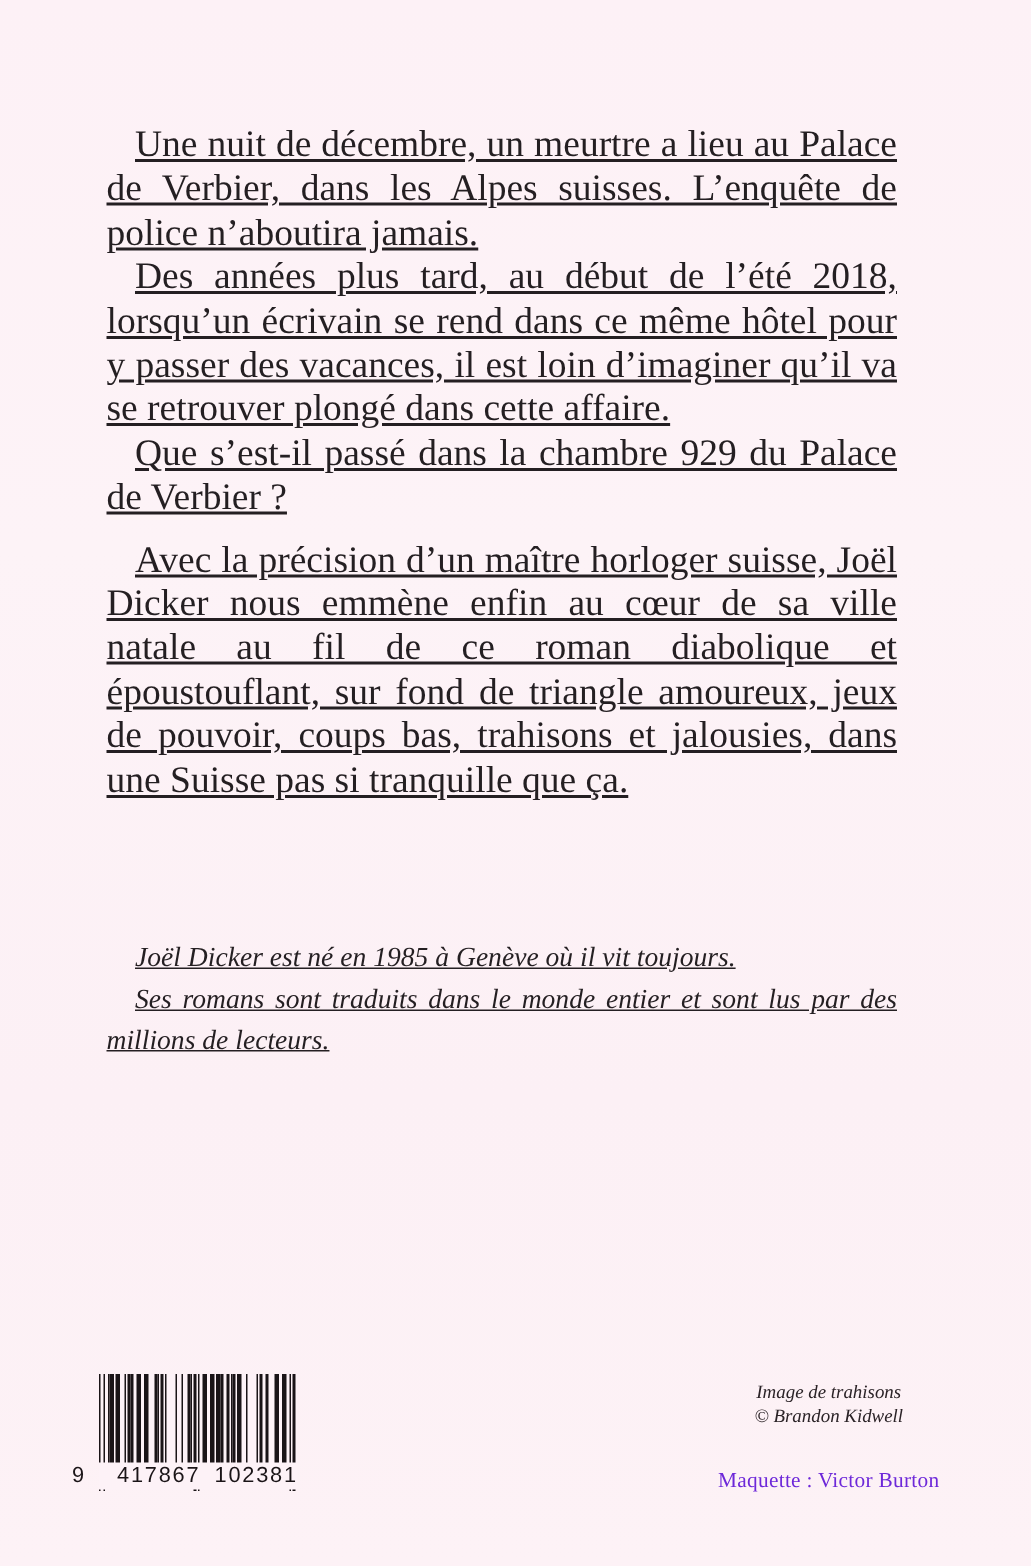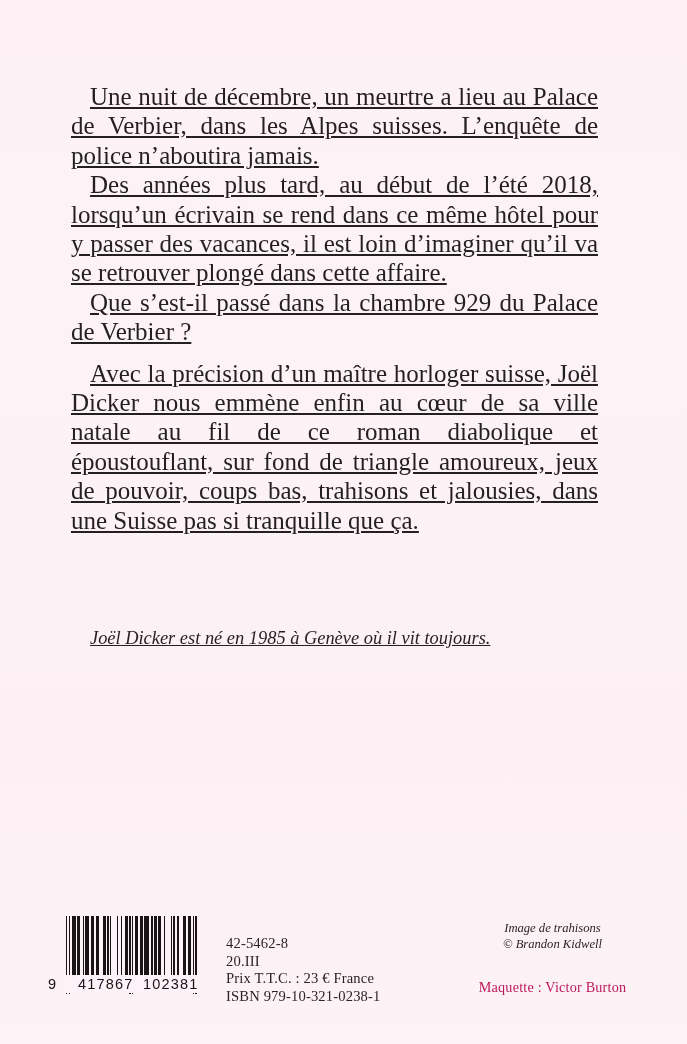--- a/index.html
+++ b/index.html
@@ -157,40 +157,41 @@
   .credits .cover-credit {
     font-style: italic;
     font-size: 12.6px;
     line-height: 15.8px;
     color: #2b2327;
   }
   .credits .maquette {
     margin-top: 26px;
     font-size: 14.2px;
     line-height: 17px;
-    color: #be185d;
+    color: #6d28d9;
     letter-spacing: 0.2px;
   }
 </style>
 </head>
 <body>
 
 <div class="paper-tint"></div>
 
 <div class="page">
 
   <section class="blurb">
     <p>Une nuit de décembre, un meurtre a lieu au Palace de Verbier, dans les Alpes suisses. L’enquête de police n’aboutira jamais.</p>
     <p>Des années plus tard, au début de l’été 2018, lorsqu’un écrivain se rend dans ce même hôtel pour y passer des vacances, il est loin d’imaginer qu’il va se retrouver plongé dans cette affaire.</p>
     <p>Que s’est-il passé dans la chambre 929 du Palace de Verbier ?</p>
     <p class="gap-above">Avec la précision d’un maître horloger suisse, Joël Dicker nous emmène enfin au cœur de sa ville natale au fil de ce roman diabolique et époustouflant, sur fond de triangle amoureux, jeux de pouvoir, coups bas, trahisons et jalousies, dans une Suisse pas si tranquille que ça.</p>
   </section>
 
   <section class="author-note">
     <p>Joël Dicker est né en 1985 à Genève où il vit toujours.</p>
+    <p>Ses romans sont traduits dans le monde entier et sont lus par des millions de lecteurs.</p>
   </section>
 
   <footer class="footer">
 
     <div class="barcode-block">
       <div class="barcode-bars">
           <i class="guard" style="width:1.389px"></i>
           <i class="w" style="width:1.389px"></i>
           <i class="guard" style="width:1.389px"></i>
           <i class="w" style="width:1.389px"></i>
@@ -286,26 +287,20 @@
           <i class="w" style="width:1.389px"></i>
           <i class="guard" style="width:1.389px"></i>
         </div>
       <div class="barcode-digits">
         <span class="lead">9</span>
         <span class="grp1">417867</span>
         <span class="grp2">102381</span>
       </div>
     </div>
 
-    <div class="imprint">
-      <div>42-5462-8</div>
-      <div>20.III</div>
-      <div>Prix T.T.C. : 23 € France</div>
-      <div>ISBN 979-10-321-0238-1</div>
-    </div>
 
     <div class="credits">
       <div class="cover-credit">
         <div>Image de trahisons</div>
         <div>© Brandon Kidwell</div>
       </div>
       <div class="maquette">Maquette : Victor Burton</div>
     </div>
 
   </footer>

